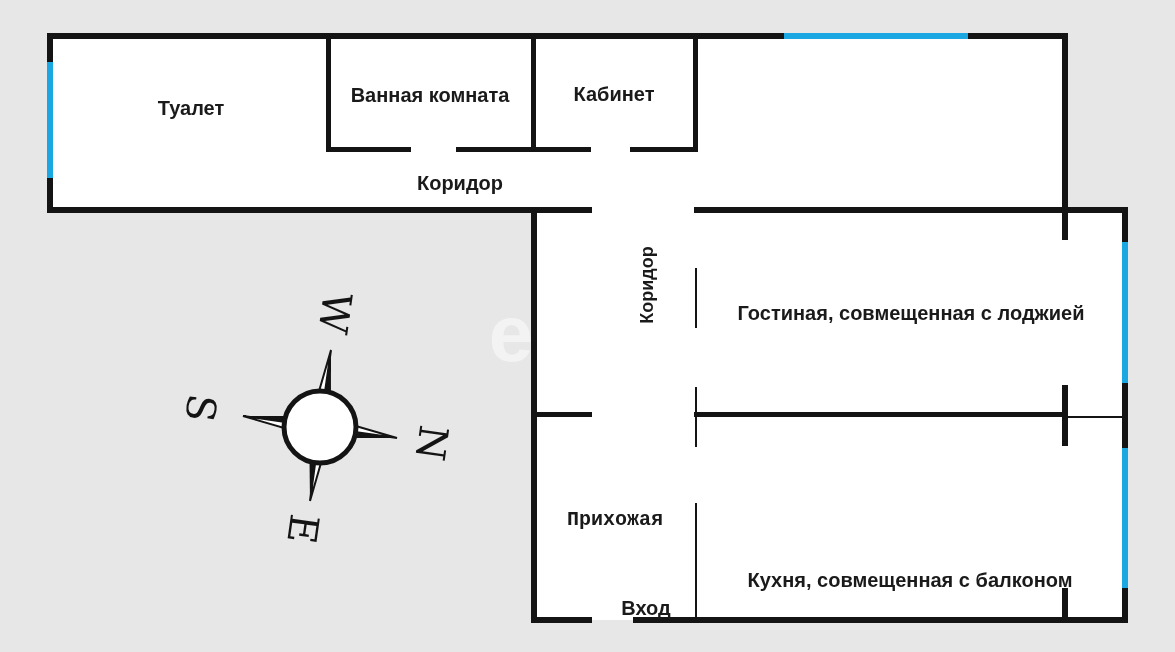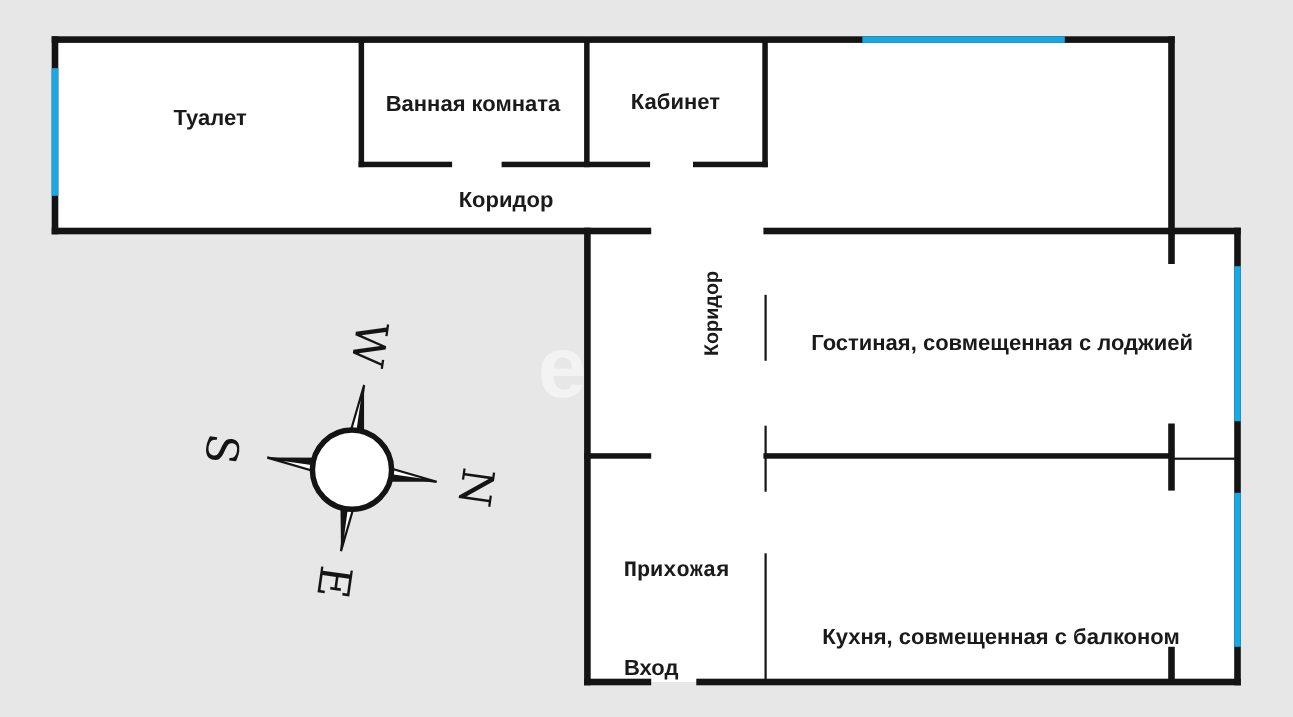--- a/index.html
+++ b/index.html
@@ -79,21 +79,21 @@
   <div class="wall" style="left:1062px; top:588px; width:6px; height:34px;"></div>
 
   <div class="lbl" style="left:191px; top:108px;">Туалет</div>
   <div class="lbl small" style="left:430px; top:95px;">Ванная комната</div>
   <div class="lbl small" style="left:614px; top:94px;">Кабинет</div>
   <div class="lbl" style="left:460px; top:183px;">Коридор</div>
   <div class="lbl vert" style="left:647px; top:285px;">Коридор</div>
   <div class="lbl" style="left:911px; top:313px;">Гостиная, совмещенная с лоджией</div>
   <div class="lbl" style="left:615px; top:519px;font-family:Liberation Mono, monospace;">Прихожая</div>
   <div class="lbl" style="left:910px; top:548px;margin-top:32px;">Кухня, совмещенная с балконом</div>
-  <div class="lbl small" style="left:592px; top:608px;">Вход</div>
+  <div class="lbl small" style="left:646px; top:608px;">Вход</div>
 
   <svg class="compass" width="300" height="290" viewBox="0 0 300 290">
 
     <polygon points="227,158 150,147 148.5,157.9" fill="#141414"></polygon>
     <polygon points="227,158 150,147 151.5,136.1" fill="#ffffff" stroke="#141414" stroke-width="2"></polygon>
 
     <polygon points="140,221 150,147 139.1,145.5" fill="#141414"></polygon>
     <polygon points="140,221 150,147 160.9,148.5" fill="#ffffff" stroke="#141414" stroke-width="2"></polygon>
 
     <polygon points="73,136 150,147 151.5,136.1" fill="#141414"></polygon>

